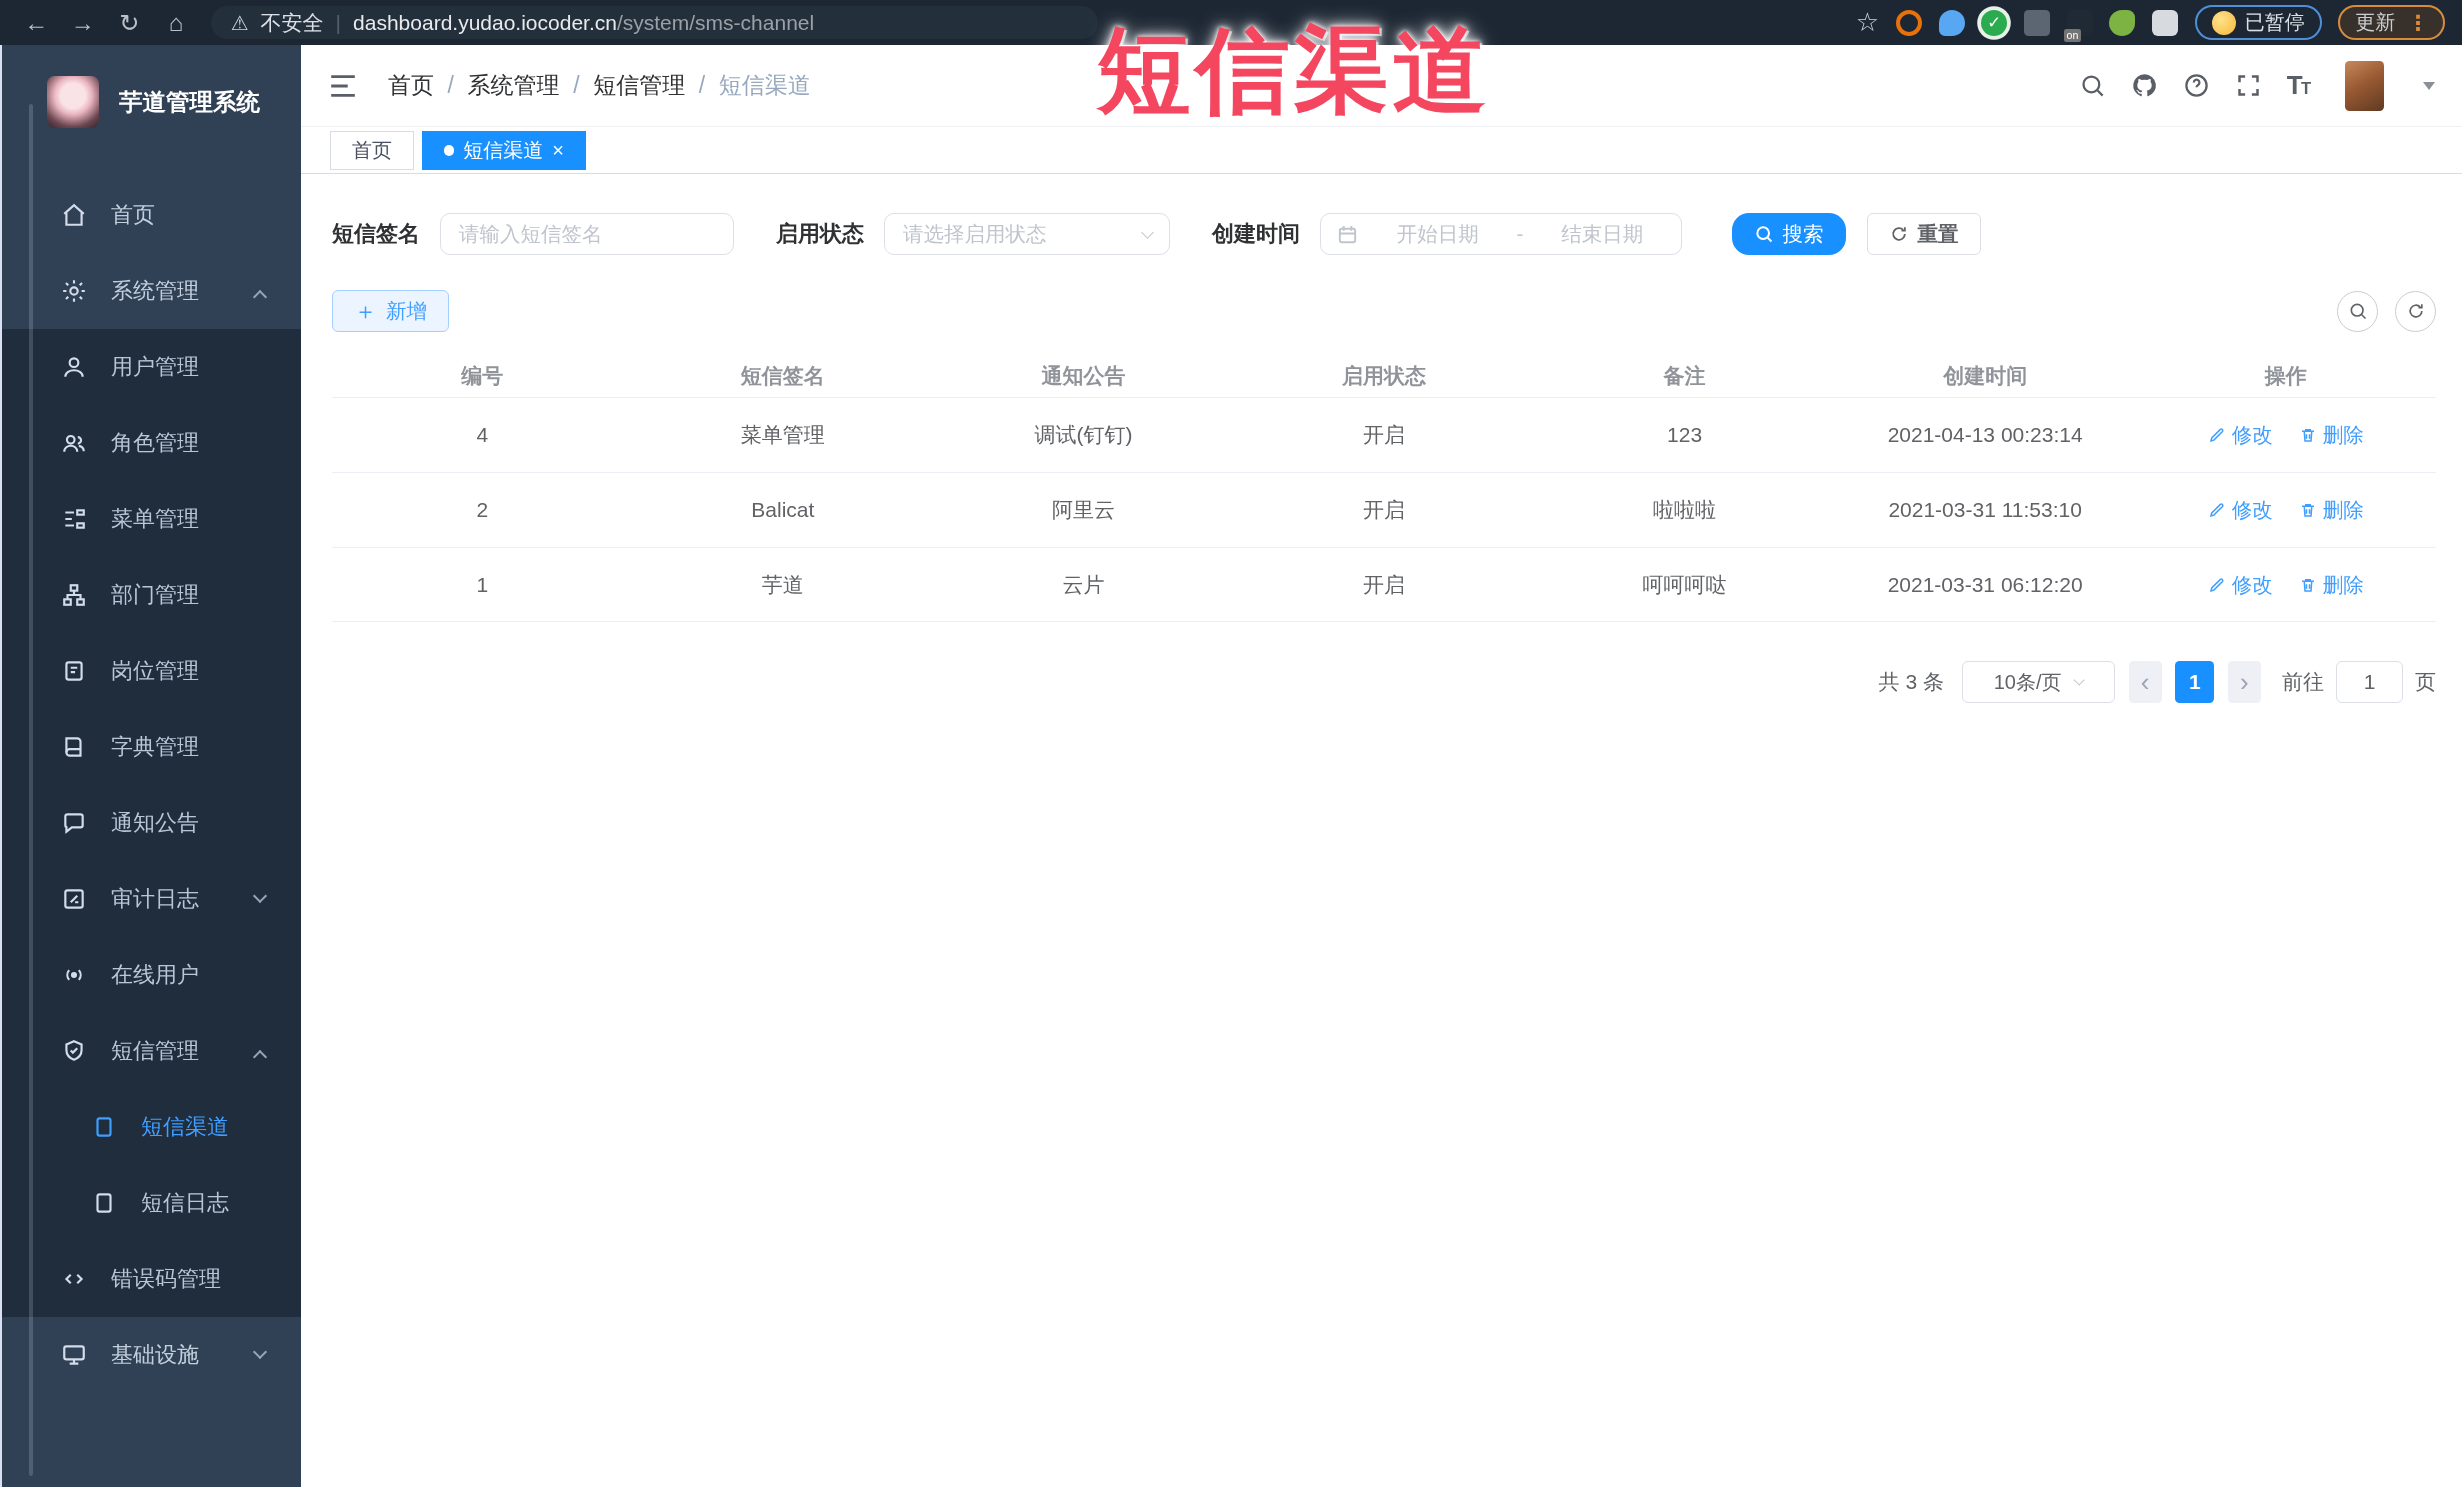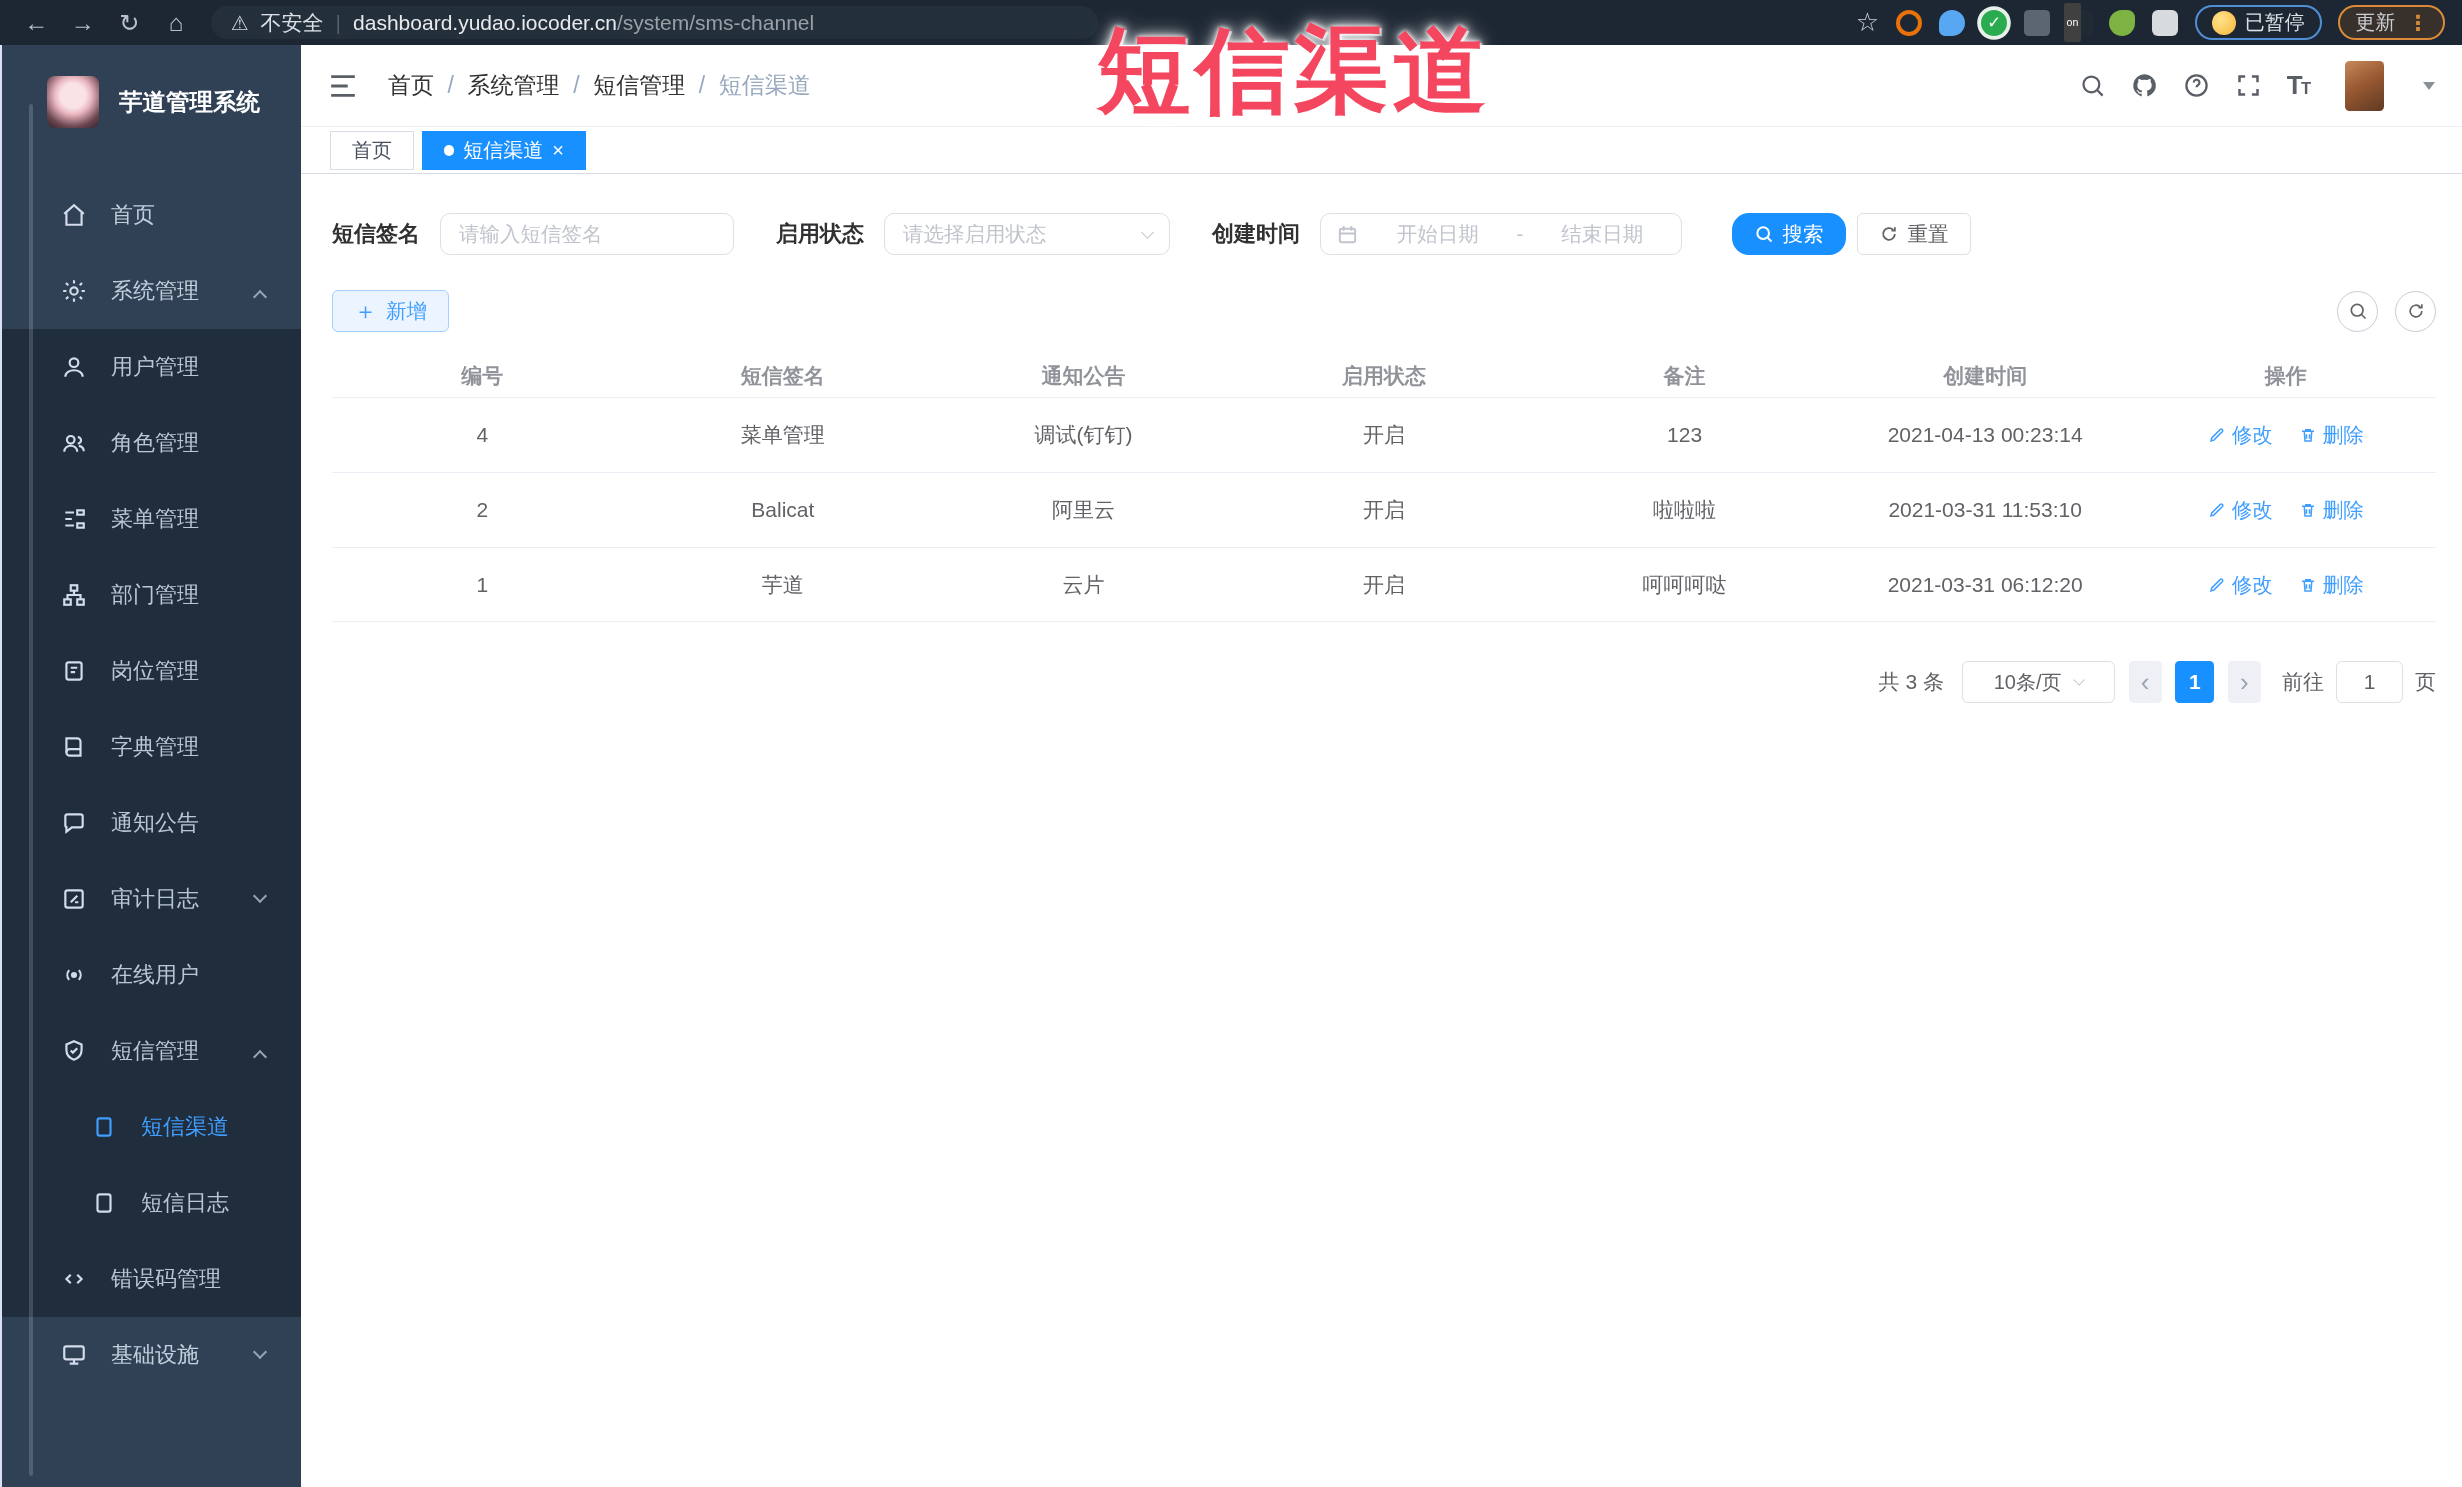--- a/index.html
+++ b/index.html
@@ -17,21 +17,21 @@
   .url-host { color:#e8eaed; }
   .url-path { color:#9aa0a6; }
   .chrome-right { margin-left:auto; display:flex; align-items:center; gap:16.7px; }
   .star { font-size:26px; color:#cfd5dc; }
   .ext { width:26px; height:26px; border-radius:50%; position:relative; }
   .ext.o1 { border:4.5px solid #e8710a; }
   .ext.o2 { background:#57a7f2; border-radius:50% 50% 50% 6px; }
   .ext.o3 { background:#2bab4f; color:#fff; font-size:16.7px; display:flex; align-items:center; justify-content:center; box-shadow:0 0 0 3.8px #e7f0e9; }
   .ext.o4 { background:#5b6672; border-radius:4.5px; }
   .ext.o5 { background:#202a35; border-radius:4.5px; }
-  .ext.o5 .on { position:absolute; left:-3px; bottom:-6px; background:#404040; color:#fff; font-size:10.6px; line-height:1; padding:14px 3px; border-radius:2.3px; }
+  .ext.o5 .on { position:absolute; left:-3px; bottom:-6px; background:#737373; color:#fff; font-size:10.6px; line-height:1; padding:1px 3px; border-radius:2.3px; }
   .ext.o6 { background:#7cb342; border-radius:50% 7.6px 50% 50%; }
   .ext.o7 { background:#d7dbe0; border-radius:6px; }
   .pill { height:35px; border-radius:17.4px; display:flex; align-items:center; gap:9px; padding:0 15px; font-size:20px; }
   .pill.paused { border:2.3px solid #4f8fd6; color:#dbe0e6; }
   .pill .emoji { width:24px; height:24px; border-radius:50%; background:radial-gradient(circle at 35% 35%, #ffe28a, #f6b73c); }
   .pill.update { border:2.3px solid #d98b3a; background:#38302a; color:#c9cdd2; gap:12px; }
   .pill.update .kebab { color:#d98b3a; font-size:21px; font-weight:bold; }
 
   
   .app { display:flex; height:1442px; border-left:2.3px solid rgba(150,170,220,.35); }
@@ -89,21 +89,21 @@
   .date { width:362px; display:flex; align-items:center; gap:15px; padding:0 15px; color:#c0c4cc; }
   .date .ico { width:23px; height:23px; color:#c0c4cc; flex-shrink:0; }
   .date .ph { flex:1; text-align:center; }
   .btn { height:42px; border-radius:6px; display:inline-flex; align-items:center; gap:9px; padding:0 21px; font-size:20.5px; cursor:pointer; border:0.8px solid transparent; }
   .btn .ico { width:20px; height:20px; }
   .btn.primary { background:#1890ff; color:#fff; margin-left:0;border-radius:17px; }
   .btn.plain { background:#fff; border-color:#dcdfe6; color:#606266; }
   .btn.add { background:#ecf5ff; border-color:#a3d0ff; color:#409eff; font-size:20.5px; }
   .btn.add .plus { font-size:23px; line-height:1; }
   .filter-row .btn.primary { margin-left:7.6px; }
-  .filter-row .btn.plain { margin-left:11px; }
+  .filter-row .btn.plain { margin-left:21px;font-weight:bold; }
 
   
   .toolbar-row { display:flex; align-items:center; justify-content:space-between; margin-bottom:23px; }
   .round-btns { display:flex; gap:16.7px; }
   .cbtn { width:41px; height:41px; border-radius:50%; border:0.8px solid #c8ccd4; background:#fff; color:#606266; display:flex; align-items:center; justify-content:center; cursor:pointer; }
   .cbtn .ico { width:20px; height:20px; }
 
   
   .table { width:100%; font-size:21px; }
   .t-row { display:grid; grid-template-columns:repeat(7,1fr); align-items:center; text-align:center; }

